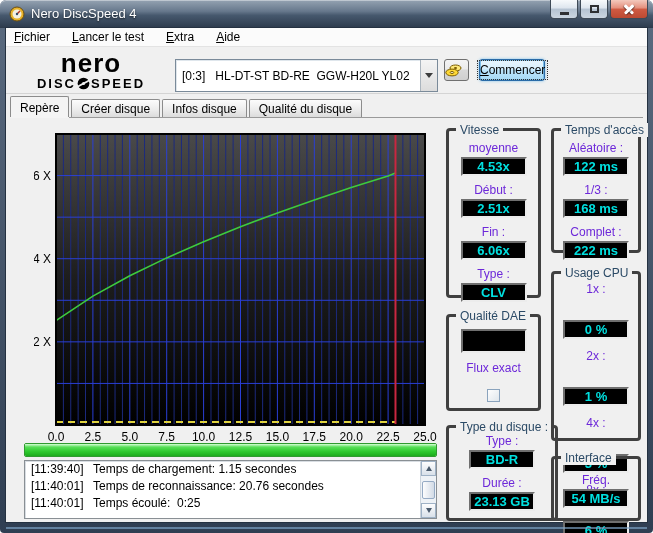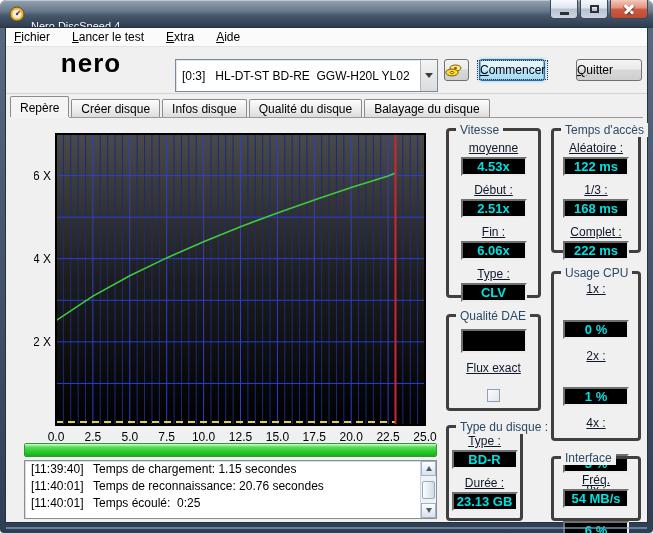--- a/index.html
+++ b/index.html
@@ -5,21 +5,21 @@
   html,body{margin:0;padding:0;background:#fff;}
   *{box-sizing:border-box;font-family:"Liberation Sans",sans-serif;}
   .window{position:relative;width:653px;height:533px;background:linear-gradient(180deg,#5b6b80,#2f3e52);
           border-radius:6px 6px 4px 4px;overflow:hidden;}
   .window::after{content:"";position:absolute;left:6px;right:6px;bottom:4px;height:2px;background:#7fa6c9;opacity:.65;}
   
   .titlebar{position:absolute;left:0;top:0;right:0;height:28px;
     background:linear-gradient(180deg,#95a3b2 0%,#67788c 40%,#46586d 55%,#2c3a4c 100%);
     border-radius:6px 6px 0 0;box-shadow:inset 0 1px 0 rgba(255,255,255,.4);}
   .app-icon{position:absolute;left:9px;top:6px;width:16px;height:16px;}
-  .wtitle{position:absolute;left:31px;top:20px;color:#fff;font-size:11px;text-shadow:0 1px 2px rgba(0,0,0,.6);}
+  .wtitle{position:absolute;left:31px;top:6px;color:#fff;font-size:13px;text-shadow:0 1px 2px rgba(0,0,0,.6);}
   .winbtns{position:absolute;top:0;right:5px;display:flex;gap:2px;}
   .wb{height:19px;border:1px solid #3e4a57;border-top:none;border-radius:0 0 4px 4px;
       display:flex;align-items:center;justify-content:center;cursor:default;}
   .wb-min,.wb-max{width:28px;background:linear-gradient(180deg,#f7fafc,#dde5ee 45%,#b4c2d1 50%,#cbd6e1);}
   .wb-close{width:38px;background:linear-gradient(180deg,#f3c9bd,#e48f7c 45%,#cf5b43 50%,#bd4a32);}
   .glyph-min{width:9px;height:3px;background:#2e3033;margin-top:8px;}
   .glyph-max{width:9px;height:8px;border:2px solid #2e3033;}
   .glyph-close{position:relative;width:12px;height:12px;}
   .glyph-close i{position:absolute;left:0;top:5px;width:12px;height:2.5px;background:#fff;border-radius:1px;
                  box-shadow:0 1px 1px rgba(0,0,0,.45);}
@@ -56,26 +56,26 @@
   .tab.active{background:#f4f4f4;height:21px;padding-top:4px;position:relative;z-index:2;box-shadow:0 1px 0 #f4f4f4;}
   .tabline{position:absolute;left:4px;right:4px;top:89px;height:1px;background:#9a9a9a;z-index:1;}
   
   .chart-wrap{position:absolute;left:28px;top:102px;width:403px;height:312px;}
   svg text{font-family:"Liberation Sans",sans-serif;}
   
   .gb{position:absolute;border:3px solid #404040;border-radius:4px;}
   .gb-t{position:absolute;top:-8px;left:7px;background:#f0f0f0;padding:0 4px;font-size:12px;color:#2b4a66;white-space:nowrap;}
   .gb-rows{padding-top:10px;display:flex;flex-direction:column;align-items:center;}
   .frow{display:flex;flex-direction:column;align-items:center;margin-bottom:7px;}
-  .flabel{font-size:12px;color:#0f172a;margin-bottom:2px;white-space:nowrap;text-decoration:underline;}
+  .flabel{font-size:12px;color:#6d28d9;margin-bottom:2px;white-space:nowrap;}
   .lcd{width:66px;height:19px;background:#000;border:2px solid;border-color:#6f6f6f #ececec #ececec #6f6f6f;
        color:#00e0e0;font-size:13px;font-weight:bold;text-align:center;line-height:15px;}
   .gb-vitesse{left:440px;top:100px;width:95px;height:170px;}
   .gb-dae{left:440px;top:286px;width:95px;height:97px;}
-  .gb-disc{left:440px;top:397px;width:77px;height:96px;}
+  .gb-disc{left:440px;top:397px;width:112px;height:96px;}
   .gb-acces{left:545px;top:100px;width:90px;height:125px;}
   .gb-cpu{left:545px;top:243px;width:90px;height:170px;}
   .gb-cpu .frow{margin-bottom:10px;gap:22px;}
   .gb-iface{left:545px;top:428px;width:90px;height:65px;}
   .gb-iface .gb-rows{padding-top:14px;}
   .dae-box{width:66px;height:24px;background:#000;border:2px solid;border-color:#6f6f6f #ececec #ececec #6f6f6f;margin:4px auto 8px;}
   .dae-rows{padding-top:8px;display:flex;flex-direction:column;align-items:center;}
   .checkbox{width:13px;height:13px;background:linear-gradient(135deg,#fdfdfd,#dfe6ec);border:1px solid #8aa3bd;margin-top:12px;}
   
   .progress{position:absolute;left:18px;top:415px;width:413px;height:14px;border:1px solid #2f9a2f;border-radius:2px;
@@ -131,49 +131,56 @@
     <div class="menubar">
       <span class="menu-item mn">Fichier</span>
       <span class="menu-item mn">Lancer le test</span>
       <span class="menu-item mn">Extra</span>
       <span class="menu-item mn">Aide</span>
     </div>
 
     <div class="toolbar">
       <div class="logo">
         <div class="logo-nero">nero</div>
+        <div class="logo-sub">
+          <span>DISC</span>
+          <span>
+            <svg width="13" height="13" viewBox="0 0 14 14" style="display:block">
+              <circle cx="7" cy="7" r="6.3" fill="#000"></circle>
+              <rect x="-2" y="6.1" width="18" height="1.8" fill="#f0f0f0" transform="rotate(-28 7 7)"></rect>
+              <circle cx="7" cy="7" r="1.7" fill="#f0f0f0"></circle>
+            </svg>
+          </span>
+          <span>SPEED</span>
+        </div>
       </div>
       <div class="combo">
         <span class="combo-text">[0:3]   HL-DT-ST BD-RE  GGW-H20L YL02</span>
         <span class="combo-btn">
             <i class="tri-down"></i>
           </span>
       </div>
       <button class="btn btn-eject">
         <svg width="17" height="16" viewBox="0 0 17 16">
           <ellipse cx="10.5" cy="6" rx="5.5" ry="3" fill="#ffe97a" stroke="#7a5c00"></ellipse>
           <ellipse cx="10.5" cy="6" rx="1.6" ry=".9" fill="#7a5c00"></ellipse>
           <ellipse cx="7" cy="10.5" rx="6.2" ry="3.4" fill="#ffd935" stroke="#7a5c00"></ellipse>
           <ellipse cx="7" cy="10.5" rx="1.8" ry="1" fill="#fff8d8" stroke="#7a5c00"></ellipse>
         </svg>
       </button>
       <button class="btn btn-start">
           <span class="mn">Commencer</span>
         </button>
-      <button class="btn btn-quit">
-          <span class="mn">Quitter</span>
-        </button>
     </div>
 
     <div class="tabstrip">
       <div class="tab active">Repère</div>
       <div class="tab">Créer disque</div>
       <div class="tab">Infos disque</div>
       <div class="tab">Qualité du disque</div>
-      <div class="tab">Balayage du disque</div>
     </div>
     <div class="tabline"></div>
 
     <div class="chart-wrap">
       <svg id="chart-svg" width="403" height="312">
           <defs>
             <linearGradient id="pg" x1="0" y1="0" x2="0" y2="1">
               <stop offset="0" stop-color="#4a4a4a"></stop>
               <stop offset="0.5" stop-color="#1d1d1d"></stop>
               <stop offset="1" stop-color="#000000"></stop>

